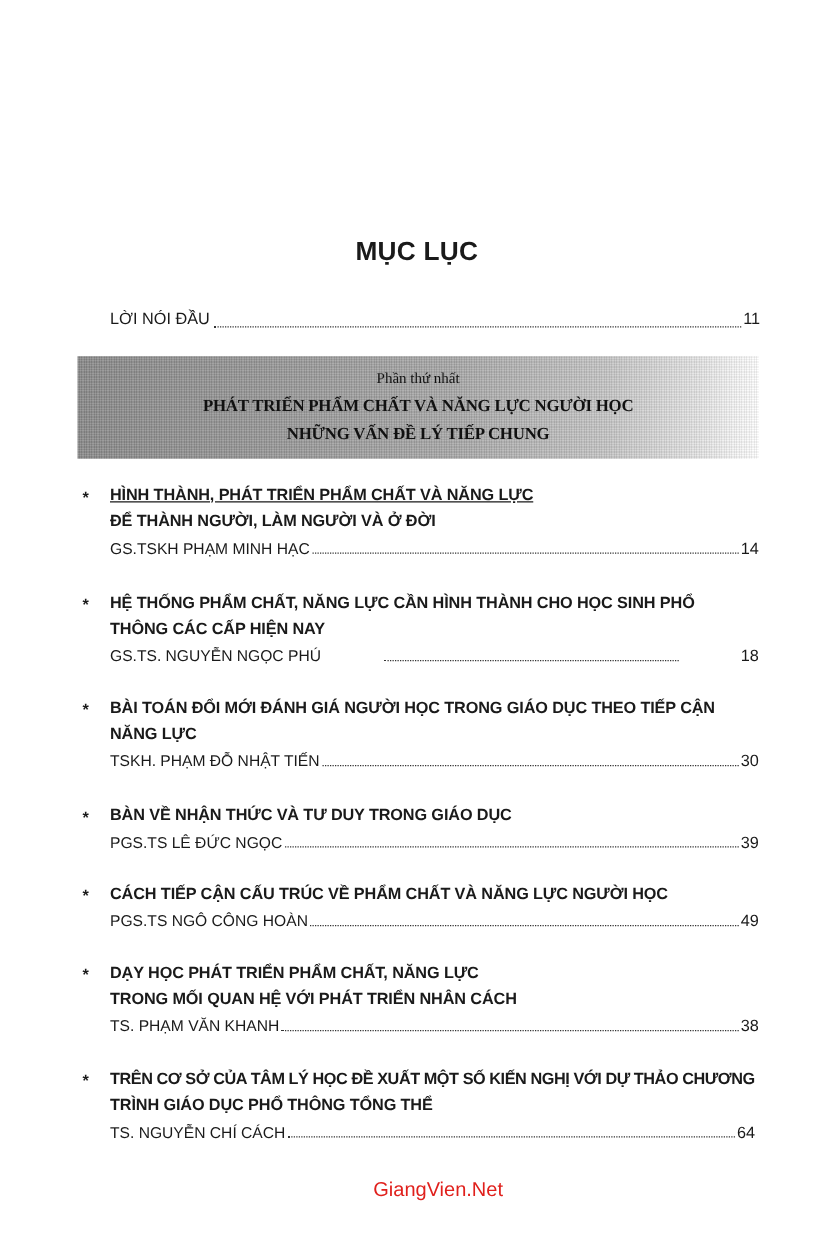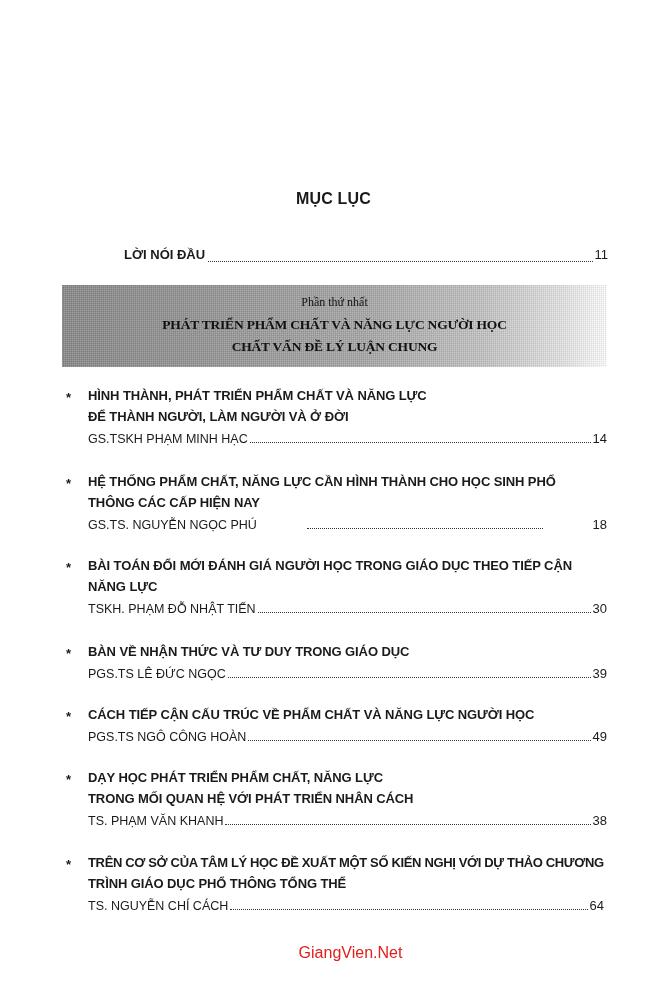--- a/index.html
+++ b/index.html
@@ -19,21 +19,21 @@
       position: absolute;
       left: 0; top: 0;
       width: 667px; height: 1000px;
     }
     .toc-title {
       position: absolute;
       top: 190px;
       left: 0; width: 667px;
       text-align: center;
       font-weight: bold;
-      font-size: 16px;
+      font-size: 21px;
       letter-spacing: 0.2px;
       color: #1a1a1a;
     }
     .leader-line {
       position: absolute;
       display: flex;
       align-items: baseline;
       height: 18px;
       font-size: 13px;
     }
@@ -52,23 +52,22 @@
       white-space: nowrap;
       padding-left: 2px;
       font-size: 13px;
     }
     .preface {
       top: 247px;
       left: 88px;
       width: 520px;
     }
     .preface .label {
-      font-weight: bold;
-      font-size: 13px;
-      margin-left: 36px;
+      font-weight: normal;
+      font-size: 13px;
     }
     .banner {
       position: absolute;
       top: 285px;
       left: 62px;
       width: 545px;
       height: 82px;
       background:
         repeating-linear-gradient(90deg, rgba(255,255,255,0.08) 0 1px, rgba(0,0,0,0.06) 1px 2px),
         repeating-linear-gradient(0deg, rgba(255,255,255,0.08) 0 1px, rgba(0,0,0,0.05) 1px 2px),
@@ -160,26 +159,26 @@
 
   <div class="leader-line preface">
     <span class="label">LỜI NÓI ĐẦU</span>
     <span class="dots"></span>
     <span class="page-num">11</span>
   </div>
 
   <div class="banner">
     <div class="part">Phần thứ nhất</div>
     <div class="line1">PHÁT TRIỂN PHẨM CHẤT VÀ NĂNG LỰC NGƯỜI HỌC</div>
-    <div class="line2">CHẤT VẤN ĐỀ LÝ LUẬN  CHUNG</div>
+    <div class="line2">NHỮNG VẤN ĐỀ LÝ TIẾP  CHUNG</div>
   </div>
 
   <div class="entry" style="top:388px;">
     <span class="bullet">*</span>
-    <div class="title-line" style="top:0px;">HÌNH THÀNH, PHÁT TRIỂN PHẨM CHẤT VÀ NĂNG LỰC</div>
+    <div class="title-line" style="top:0px;text-decoration:underline;">HÌNH THÀNH, PHÁT TRIỂN PHẨM CHẤT VÀ NĂNG LỰC</div>
     <div class="title-line" style="top:21px;">ĐỂ THÀNH NGƯỜI, LÀM NGƯỜI VÀ Ở ĐỜI</div>
     <div class="author-line" style="top:43px;">
       <span class="label">GS.TSKH PHẠM MINH HẠC</span>
       <span class="dots"></span>
       <span class="page-num">14</span>
     </div>
   </div>
 
   <div class="entry" style="top:474px;">
     <span class="bullet">*</span>

